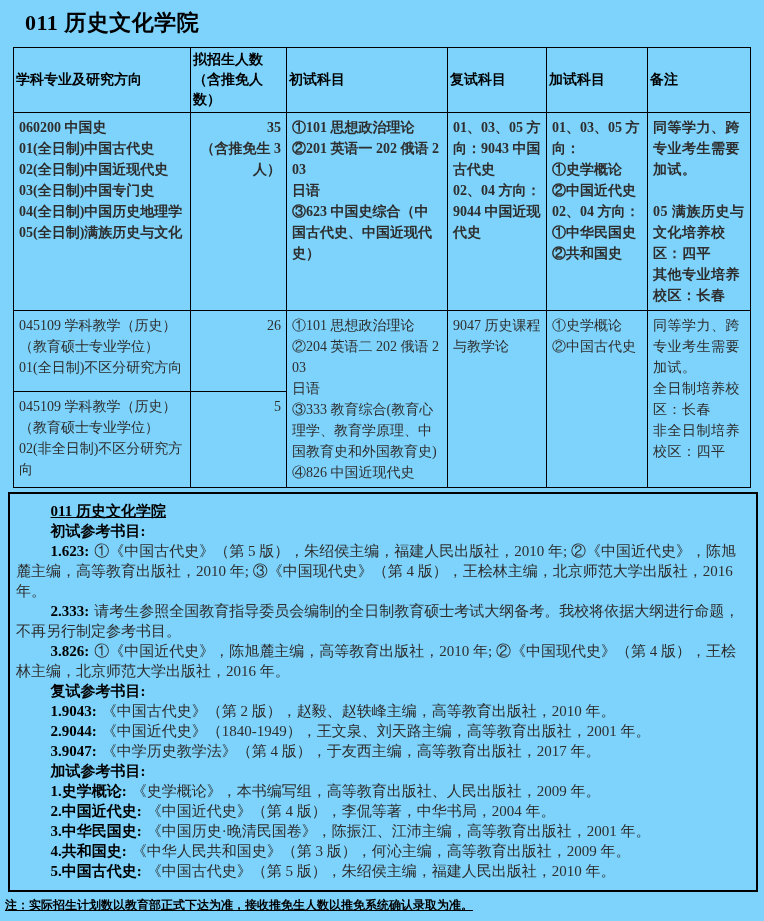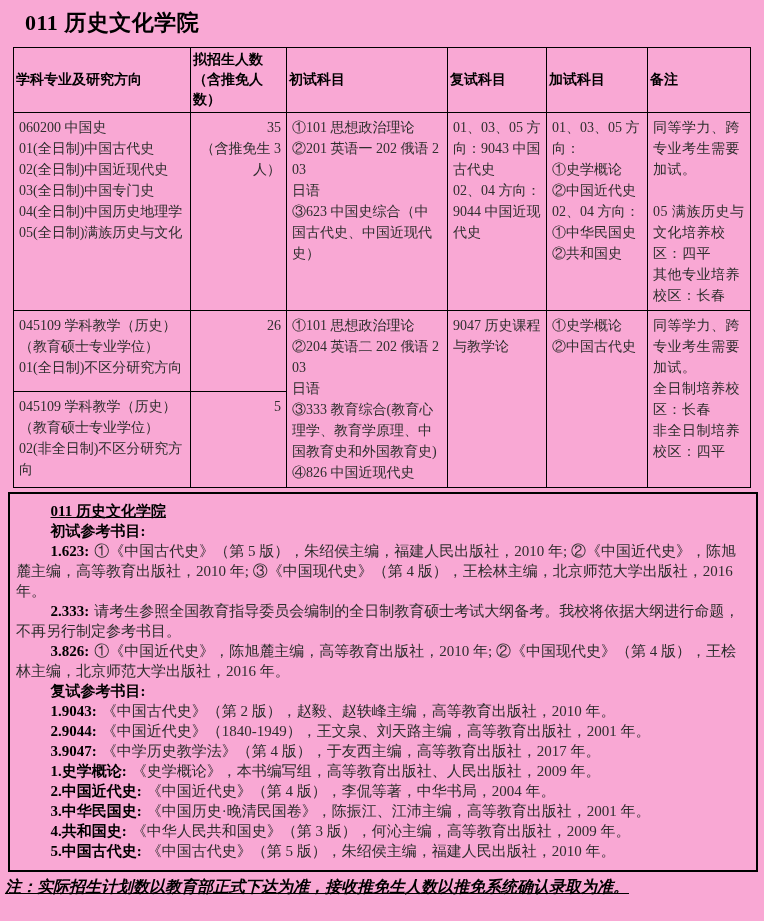--- a/index.html
+++ b/index.html
@@ -1,21 +1,21 @@
 <!DOCTYPE html>
 <html><head>
 <meta charset="utf-8">
 <style>
   * { box-sizing: border-box; }
   html, body { margin: 0; padding: 0; background: #ffffff; }
   .page {
     position: relative;
     width: 764px;
     min-height: 921px;
-    background: #f9a8d4;
+    background: #7dd3fc;
     font-family: "Liberation Serif", "DejaVu Serif", serif;
     color: #2e2e2e;
     overflow: hidden;
   }
   .doc-title {
     margin: 8px 0 9px 25px;
     font-size: 22px;
     font-weight: bold;
     color: #000000;
     letter-spacing: 0.5px;
@@ -49,21 +49,21 @@
     text-align: right;
     vertical-align: middle;
     line-height: 22px;
   }
   td.c-remarks {
     font-size: 13px;
     line-height: 19px;
     letter-spacing: 0.5px;
   }
   td.c-additional { line-height: 22px; }
-  tr.r1 > td { height: 186px; }
+  tr.r1 > td { height: 186px; font-weight: bold; }
   tr.r2 > td { height: 79px; }
   tr.r3 > td { height: 90px; }
   
   .ref-box {
     margin: 4px 0 0 8px;
     width: 750px;
     border: 2px solid #000000;
     padding: 7px 8px 9px 6px;
     font-size: 15px;
     line-height: 20px;
@@ -75,25 +75,24 @@
     text-decoration: underline;
   }
   .ref-subhead {
     font-weight: bold;
     color: #000000;
   }
   .lead { font-weight: bold; color: #000000; margin-right: 5px; }
   
   .footer-note {
     margin: 5px 0 0 5px;
-    font-size: 16px;
+    font-size: 12px;
     font-weight: bold;
     color: #000000;
     text-decoration: underline;
-    font-style: italic;
   }
 </style>
 </head>
 <body>
 
 <div class="page">
 
   <h1 class="doc-title">011 历史文化学院</h1>
 
   <table class="adm">
@@ -171,20 +170,21 @@
   <div class="ref-box">
     <p class="ref-college">011 历史文化学院</p>
     <p class="ref-subhead">初试参考书目:</p>
     <p><span class="lead">1.623:</span><span>①《中国古代史》（第 5 版），朱绍侯主编，福建人民出版社，2010 年; ②《中国近代史》，陈旭麓主编，高等教育出版社，2010 年; ③《中国现代史》（第 4 版），王桧林主编，北京师范大学出版社，2016 年。</span></p>
     <p><span class="lead">2.333:</span><span>请考生参照全国教育指导委员会编制的全日制教育硕士考试大纲备考。我校将依据大纲进行命题，不再另行制定参考书目。</span></p>
     <p><span class="lead">3.826:</span><span>①《中国近代史》，陈旭麓主编，高等教育出版社，2010 年; ②《中国现代史》（第 4 版），王桧林主编，北京师范大学出版社，2016 年。</span></p>
     <p class="ref-subhead">复试参考书目:</p>
     <p><span class="lead">1.9043:</span><span>《中国古代史》（第 2 版），赵毅、赵轶峰主编，高等教育出版社，2010 年。</span></p>
     <p><span class="lead">2.9044:</span><span>《中国近代史》（1840-1949），王文泉、刘天路主编，高等教育出版社，2001 年。</span></p>
     <p><span class="lead">3.9047:</span><span>《中学历史教学法》（第 4 版），于友西主编，高等教育出版社，2017 年。</span></p>
+    <p class="ref-subhead">加试参考书目:</p>
     <p><span class="lead">1.史学概论:</span><span>《史学概论》，本书编写组，高等教育出版社、人民出版社，2009 年。</span></p>
     <p><span class="lead">2.中国近代史:</span><span>《中国近代史》（第 4 版），李侃等著，中华书局，2004 年。</span></p>
     <p><span class="lead">3.中华民国史:</span><span>《中国历史·晚清民国卷》，陈振江、江沛主编，高等教育出版社，2001 年。</span></p>
     <p><span class="lead">4.共和国史:</span><span>《中华人民共和国史》（第 3 版），何沁主编，高等教育出版社，2009 年。</span></p>
     <p><span class="lead">5.中国古代史:</span><span>《中国古代史》（第 5 版），朱绍侯主编，福建人民出版社，2010 年。</span></p>
   </div>
 
   <p class="footer-note">注：实际招生计划数以教育部正式下达为准，接收推免生人数以推免系统确认录取为准。</p>
 
 </div>

